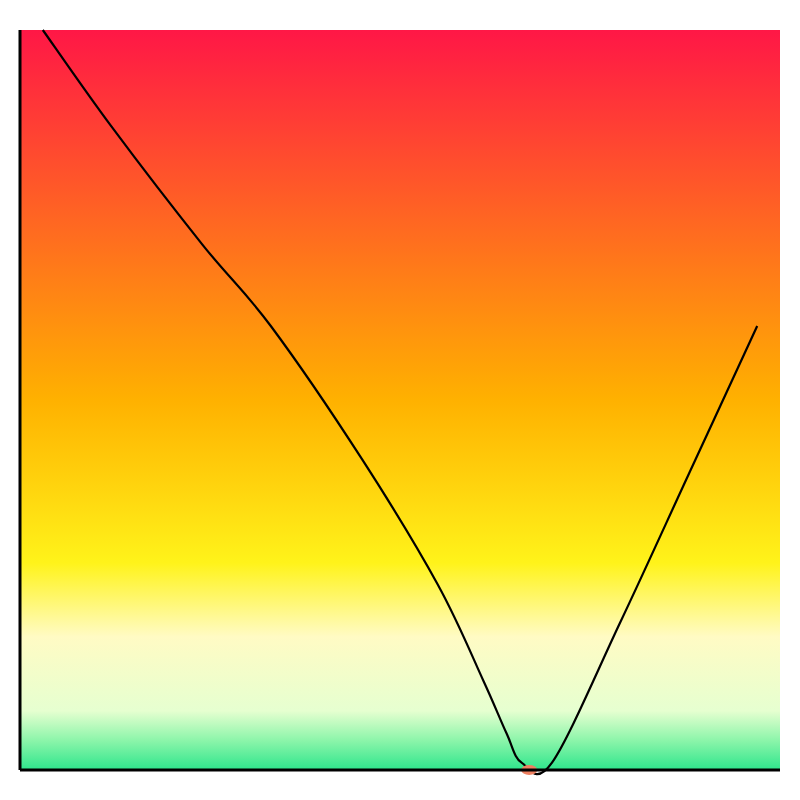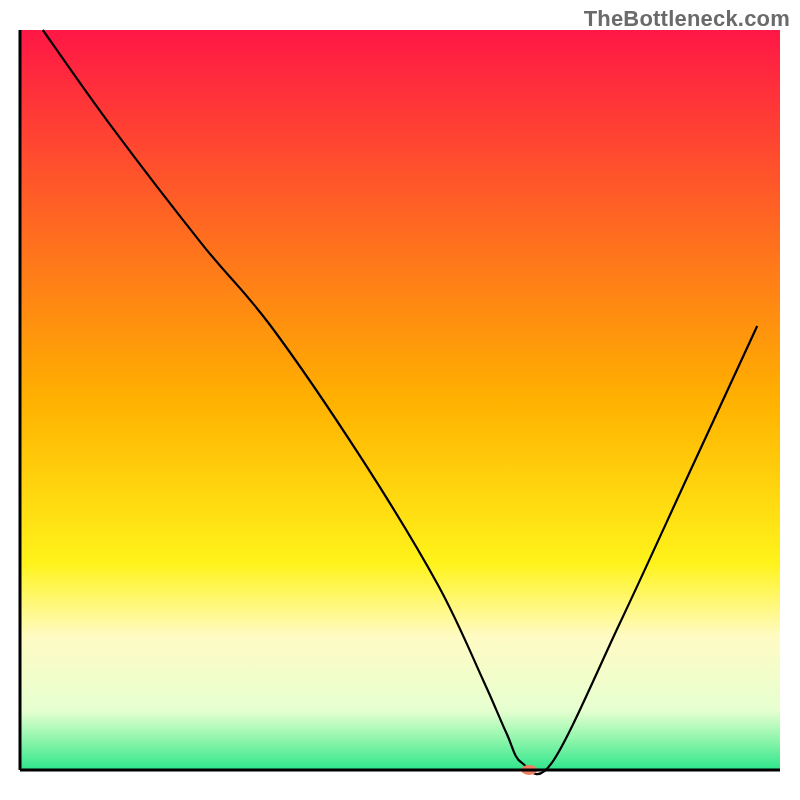--- a/index.html
+++ b/index.html
@@ -31,21 +31,20 @@
     top: 0;
     left: 0;
     width: 800px;
     height: 800px;
   }
 </style>
 </head>
 <body>
 <div class="frame">
 
-<div class="watermark">TheBottleneck.com</div>
 
 <svg class="chart" viewBox="0 0 800 800">
   <defs>
     <linearGradient id="bg-grad" x1="0" y1="0" x2="0" y2="1">
           <stop offset="0%" stop-color="#ff1746"></stop>
           <stop offset="50%" stop-color="#ffb100"></stop>
           <stop offset="72%" stop-color="#fff31a"></stop>
           <stop offset="82%" stop-color="#fffbc4"></stop>
           <stop offset="92%" stop-color="#e6ffd0"></stop>
           <stop offset="96%" stop-color="#8cf5aa"></stop>

